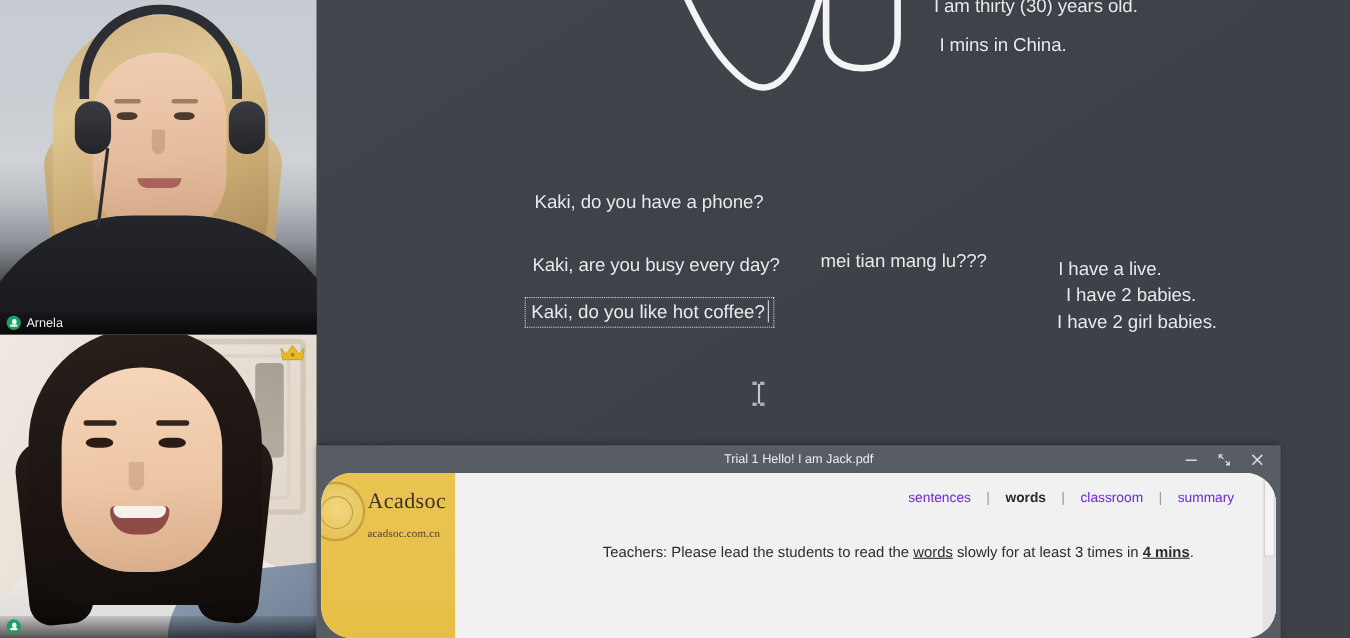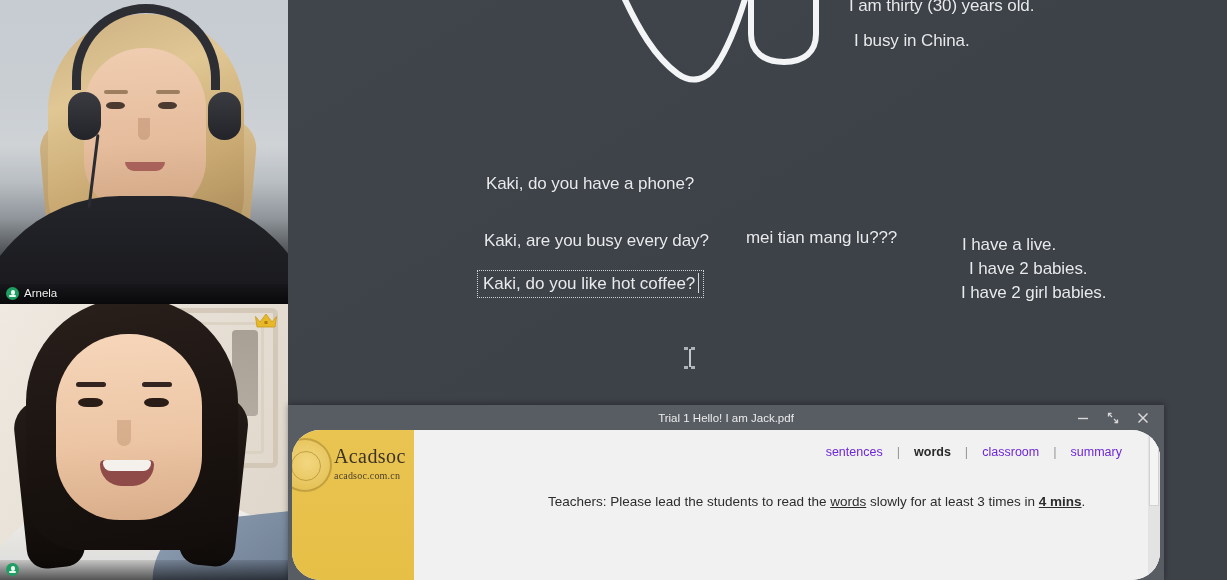--- a/index.html
+++ b/index.html
@@ -216,21 +216,21 @@
     background:#8f4b47; border-radius:6px 6px 28px 28px;
     overflow:hidden;
   }
   .sb-teeth {
     position:absolute; left:3px; top:0; width:48px; height:11px;
     background:#f4f1ec; border-radius:4px 4px 10px 10px;
   }
 
   .vid-label {
     position:absolute; left:0; bottom:0;
-    display:flex; gap:5px;
+    display:flex; align-items:center; gap:5px;
     padding:3px 8px 4px 6px;
     background:linear-gradient(180deg,rgba(0,0,0,0.12),rgba(0,0,0,0.62));
     width:100%;
   }
   .vid-label .nm {
     color:#f0f0f0; font-size:11.5px;
     text-shadow:0 1px 2px rgba(0,0,0,0.9);
   }
   .mic-ico {
     width:13px; height:13px; border-radius:50%;
@@ -302,21 +302,21 @@
   }
   .brand {
     position:absolute; left:42px; top:16px;
   }
   .brand-name {
     font-family:"Liberation Serif", serif;
     font-size:20px; color:#3d3226; letter-spacing:0.4px; line-height:1;
   }
   .brand-url {
     font-family:"Liberation Serif", serif;
-    font-size:10px; color:#4a3d2c; margin-top:4px; letter-spacing:0.2px;
+    font-size:10px; color:#4a3d2c; margin-top:14px; letter-spacing:0.2px;
   }
 
   .pdf-page {
     flex:1; position:relative;
     background:#f1f1f1;
     overflow:hidden;
   }
   .pdf-tabs {
     position:absolute; right:24px; top:14px;
     display:flex; align-items:center; gap:0;
@@ -368,21 +368,21 @@
 
   <div class="whiteboard">
 
     <svg class="ink" viewBox="0 0 939 580" xmlns="http://www.w3.org/2000/svg">
       <path d="M330,-16 C350,30 368,58 390,74 C404,84 418,80 428,66 C440,48 452,18 462,-18" fill="none" stroke="#f2f4f5" stroke-width="6" stroke-linecap="round" stroke-linejoin="round"></path>
       <path d="M463,-16 L463,34 C463,52 476,62 496,62 C516,62 528,52 528,34 L528,-16" fill="none" stroke="#f2f4f5" stroke-width="6" stroke-linecap="round" stroke-linejoin="round"></path>
     </svg>
 
     <div class="wb-text" style="left:561px; top:-4px; font-size:17px;">I am thirty (30) years old.</div>
 
-    <div class="wb-text" style="left:566px; top:31px; font-size:17px;">I busy in China.</div>
+    <div class="wb-text" style="left:566px; top:31px; font-size:17px;">I mins in China.</div>
 
     <div class="wb-text" style="left:198px; top:174px; font-size:17px;">Kaki, do you have a phone?</div>
 
     <div class="wb-text" style="left:196px; top:231px; font-size:17px;">Kaki, are you busy every day?</div>
 
     <div class="wb-text" style="left:458px; top:228px; font-size:17px;">mei tian mang lu???</div>
 
     <div class="wb-text" style="left:674px; top:235px; font-size:17px;">I have a live.</div>
 
     <div class="wb-text" style="left:681px; top:259px; font-size:17px;">I have 2 babies.</div>

